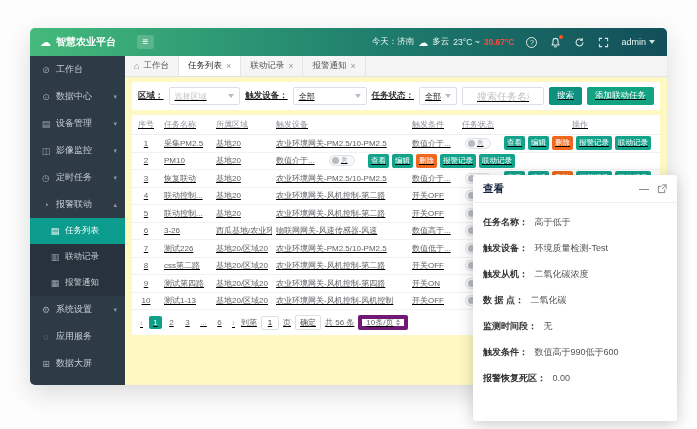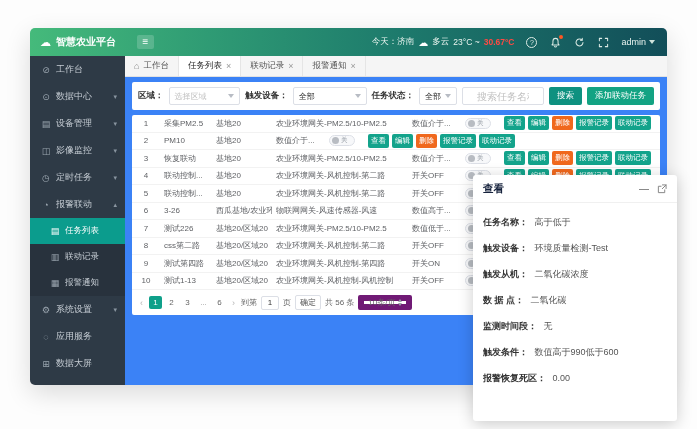--- a/index.html
+++ b/index.html
@@ -54,21 +54,21 @@
     display:flex; align-items:stretch; }
   .tab { display:flex; align-items:center; gap:4px; padding:0 9px; font-size:8.5px;
     color:#555; border-right:1px solid #e5e5e5; cursor:pointer; white-space:nowrap; }
   .tab .t-icon { font-size:9px; color:#777; }
   .tab .t-icon:empty { display:none; }
   .tab.active { background:#fff; color:#222; }
   .tab-close { display:none; color:#999; font-size:9px; line-height:1; }
   .tab-close.show { display:inline; }
   .tab-close.show::before { content:"×"; }
 
-  .content { flex:1; padding:5px 7px; background:#3b82f6; overflow:hidden; }
+  .content { flex:1; padding:5px 7px; background:#fef9c3; overflow:hidden;text-decoration:underline; }
 
   
   .filterbar { background:#fff; border-radius:2px; padding:5px 6px; display:flex;
     align-items:center; gap:5px; margin-bottom:5px; white-space:nowrap; }
   .f-label { font-size:8.5px; font-weight:bold; color:#333; }
   .select { height:18px; border:1px solid #dcdfe6; border-radius:2px; background:#fff;
     display:flex; align-items:center; padding:0 5px; gap:4px; font-size:8px; color:#333;
     cursor:pointer; }
   .select .sel-caret { width:0; height:0; border-left:3px solid transparent;
     border-right:3px solid transparent; border-top:4px solid #b8bcc4; margin-left:auto; }
@@ -111,21 +111,21 @@
   .pg-arrow { color:#b5b5b5; font-size:9px; padding:0 2px; cursor:pointer; }
   .pg-pages { display:flex; gap:3px; }
   .pg-num { min-width:13px; height:13px; line-height:13px; text-align:center;
     border-radius:2px; cursor:pointer; }
   .pg-num.active { background:#0fa08a; color:#fff; }
   .pg-num.ellipsis { color:#999; cursor:default; }
   .pg-goto-input { width:18px; height:14px; border:1px solid #dcdfe6; border-radius:2px;
     text-align:center; font-size:8px; font-family:inherit; color:#333; }
   .pg-confirm { height:15px; border:1px solid #dcdfe6; background:#fff; border-radius:2px;
     font-size:8px; color:#555; padding:0 4px; cursor:pointer; font-family:inherit; }
-  .pg-size { height:15px; border:6px solid #701a75; border-radius:2px; display:flex;
+  .pg-size { height:15px; border:4px solid #701a75; border-radius:2px; display:flex;
     align-items:center; gap:3px; padding:0 4px; cursor:pointer; }
   .stepper { display:flex; flex-direction:column; gap:1px; }
   .stepper i { display:block; width:0; height:0; border-left:2.5px solid transparent;
     border-right:2.5px solid transparent; }
   .stepper .up { border-bottom:3px solid #9aa0a8; }
   .stepper .down { border-top:3px solid #9aa0a8; }
 
   
   .popup { position:absolute; left:473px; top:175px; width:204px; height:246px;
     background:#fff; border-radius:3px; box-shadow:0 3px 16px rgba(0,0,0,.20); z-index:20; }
@@ -314,20 +314,31 @@
           <div class="select w-status">
             <span class="sel-text">全部</span>
             <span class="sel-caret"></span>
           </div>
           <input class="f-input" placeholder="搜索任务名称" style="">
           <button class="btn btn-search">搜索</button>
           <button class="btn btn-add">添加联动任务</button>
         </div>
 
         <div class="table-card">
+          <div class="thead">
+            <div class="tr">
+              <span class="td c-no">序号</span>
+              <span class="td c-name">任务名称</span>
+              <span class="td c-region">所属区域</span>
+              <span class="td c-device">触发设备</span>
+              <span class="td c-cond">触发条件</span>
+              <span class="td c-status">任务状态</span>
+              <span class="td c-ops">操作</span>
+            </div>
+          </div>
           <div class="tbody">
 
               <div class="tr">
                 <span class="td c-no">1</span>
                 <span class="td c-name">采集PM2.5</span>
                 <span class="td c-region">基地20</span>
                 <span class="td c-device">农业环境网关-PM2.5/10-PM2.5</span>
                 <span class="td c-cond">数值介于...</span>
                 <span class="td c-status">
                   <span class="toggle">

